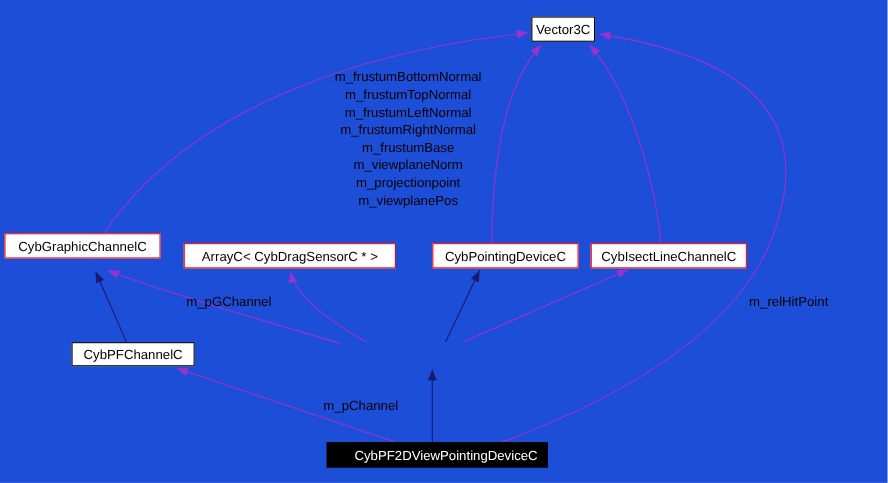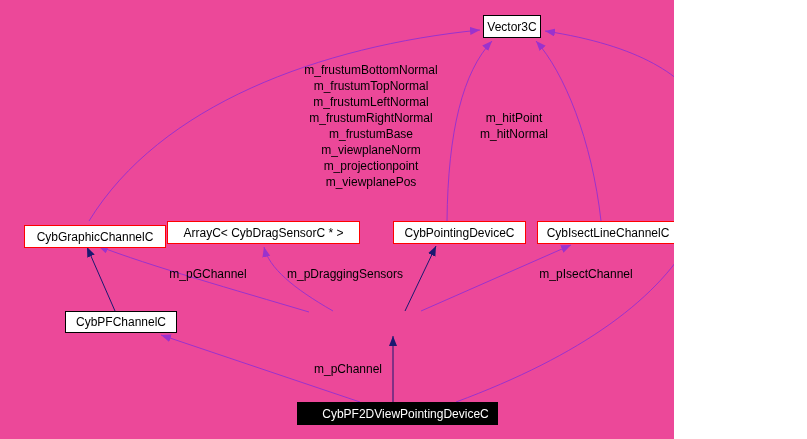--- a/index.html
+++ b/index.html
@@ -1,20 +1,20 @@
 <!DOCTYPE html>
 <html><head>
 <meta charset="utf-8">
 <style>
   html, body { margin: 0; padding: 0; background: #ffffff; }
   #canvas {
     position: relative;
-    width: 674px;
+    width: 807px;
     height: 439px;
-    background: #ec4899;
+    background: #1d4ed8;
     font-family: "Liberation Sans", sans-serif;
     overflow: hidden;
   }
   #edges {
     position: absolute;
     left: 0; top: 0;
     width: 807px; height: 439px;
   }
   .node {
     position: absolute;
@@ -70,21 +70,21 @@
     <path d="M 421,311 L 571,245" fill="none" stroke="#9a32cd" stroke-width="1" marker-end="url(#arrow-purple)"></path>
     <path d="M 360,402 L 161,335" fill="none" stroke="#9a32cd" stroke-width="1" marker-end="url(#arrow-purple)"></path>
 
     <path d="M 115,311 L 87,247" fill="none" stroke="#191970" stroke-width="1" marker-end="url(#arrow-navy)"></path>
     <path d="M 405,311 L 436,246" fill="none" stroke="#191970" stroke-width="1" marker-end="url(#arrow-navy)"></path>
     <path d="M 393,402 L 393,336" fill="none" stroke="#191970" stroke-width="1" marker-end="url(#arrow-navy)"></path>
   </svg>
 
   <div class="node" style="left:483px; top:15px; width:58px; height:23px;">Vector3C</div>
 
-  <div class="node truncated" style="left:4px; top:225px; width:142px; height:23px;margin-left:20px;">CybGraphicChannelC</div>
+  <div class="node truncated" style="left:4px; top:212px; width:142px; height:23px;">CybGraphicChannelC</div>
 
   <div class="node truncated" style="left:167px; top:221px; width:193px; height:23px;">ArrayC&lt; CybDragSensorC * &gt;</div>
 
   <div class="node truncated" style="left:393px; top:221px; width:133px; height:23px;">CybPointingDeviceC</div>
 
   <div class="node" style="left:65px; top:311px; width:112px; height:22px;">CybPFChannelC</div>
 
   <div class="node truncated" style="left:537px; top:221px; width:142px; height:23px;">CybIsectLineChannelC</div>
 
 
@@ -92,27 +92,23 @@
 
   <div class="edge-label" style="left:371px; top:62px;">m_frustumBottomNormal
 m_frustumTopNormal
 m_frustumLeftNormal
 m_frustumRightNormal
 m_frustumBase
 m_viewplaneNorm
 m_projectionpoint
 m_viewplanePos</div>
 
-  <div class="edge-label" style="left:514px; top:110px;">m_hitPoint
-m_hitNormal</div>
 
 
   <div class="edge-label" style="left:208px; top:266px;">m_pGChannel</div>
 
-  <div class="edge-label" style="left:345px; top:266px;">m_pDraggingSensors</div>
 
-  <div class="edge-label" style="left:586px; top:266px;">m_pIsectChannel</div>
 
   <div class="edge-label" style="left:717px; top:266px;">m_relHitPoint</div>
 
-  <div class="edge-label" style="left:328px; top:361px;margin-left:20px;">m_pChannel</div>
+  <div class="edge-label" style="left:328px; top:361px;">m_pChannel</div>
 
 </div>
 
 </body></html>

